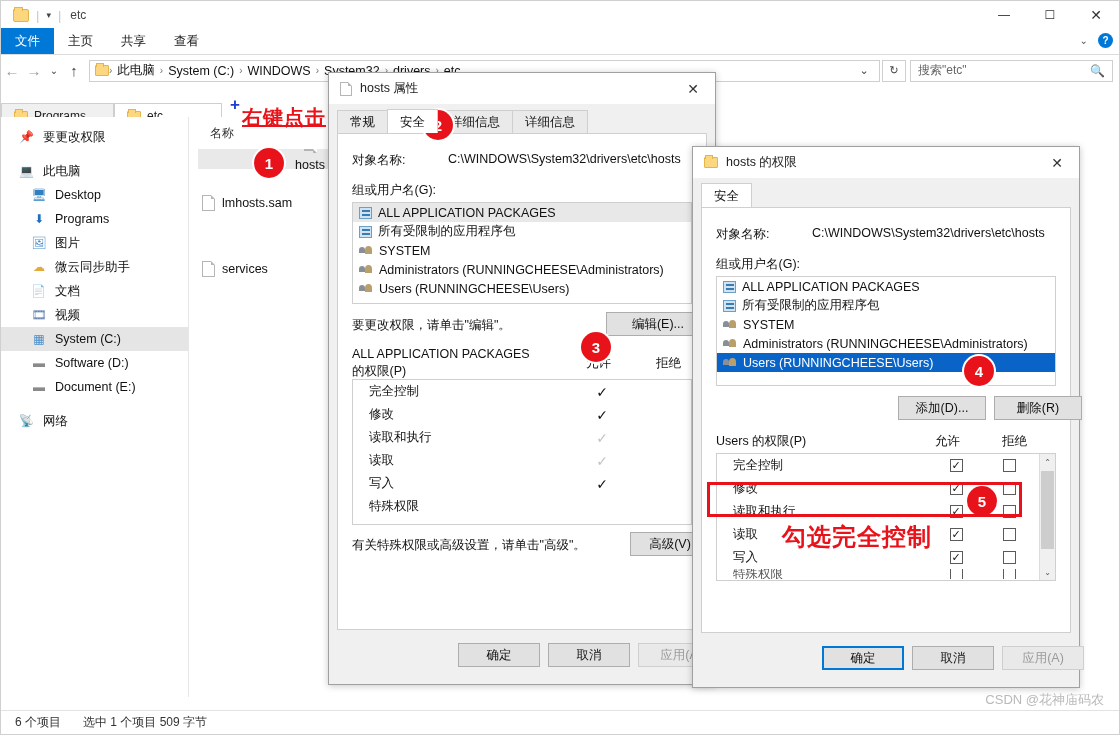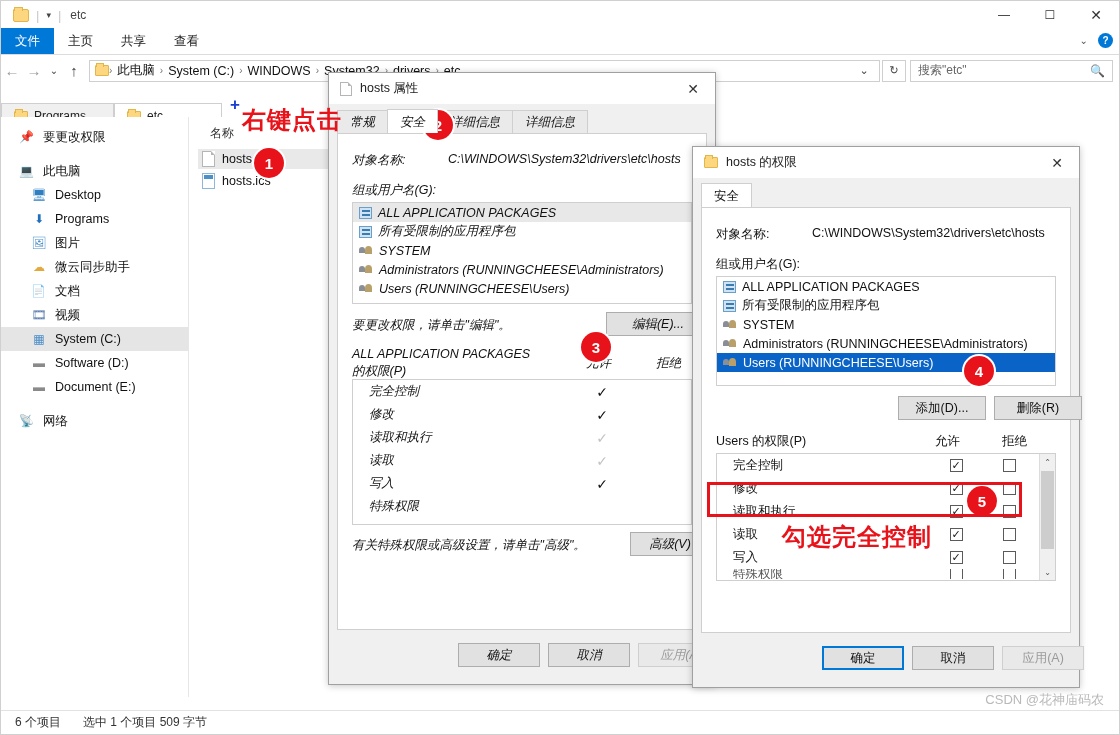--- a/index.html
+++ b/index.html
@@ -75,21 +75,21 @@
   .sb-item.indent { padding-left:30px; }
   .sb-item.selected { background:#e5e5e5; }
   .sb-gap { height:10px; }
   .sb-ico { width:16px; height:16px; display:flex; align-items:center; justify-content:center; font-size:12px; }
 
   
   .filelist { position:absolute; left:189px; top:116px; width:540px; height:580px; background:#fff; }
   .col-head { position:absolute; left:20px; top:8px; font-size:12px; color:#333; }
   .frow { position:absolute; left:8px; height:20px; display:flex; align-items:center; gap:7px;
           font-size:12.5px; color:#111; padding-left:4px; width:220px;}
-  .frow.sel { background:#e9e9e9; }
+  .frow.sel { background:#e9e9e9;flex-direction:column; }
   .fico { width:13px; height:16px; background:#fff; border:1px solid #b5b5b5; position:relative; }
   .fico:after { content:""; position:absolute; right:-1px; top:-1px; border-width:0 4px 4px 0;
                 border-style:solid; border-color:#fff #fff #b5b5b5 #b5b5b5; }
   .fico.ics { background:#fff; border:1px solid #8fb8d8; }
   .fico.ics:after { display:none; }
   .fico.ics:before { content:""; position:absolute; left:1px; top:1px; right:1px; height:4px; background:#4a90c9; }
 
   
   .statusbar { position:absolute; left:0; bottom:0; width:1118px; height:24px; background:#fff;
                border-top:1px solid #e2e2e2; display:flex; align-items:center; padding-left:14px;
@@ -270,39 +270,43 @@
         <span>网络</span>
       </div>
     </div>
 
     <div class="filelist">
       <div class="col-head">名称</div>
       <div class="frow sel" style="top:32px;">
         <span class="fico"></span>
         <span>hosts</span>
       </div>
-      <div class="frow" style="top:54px;">
-        <span class="fico ics"></span>
-        <span>hosts.ics</span>
+      <div class="frow" style="top:76px;">
+        <span class="fico"></span>
+        <span>lmhosts.sam</span>
+      </div>
+      <div class="frow" style="top:142px;">
+        <span class="fico"></span>
+        <span>services</span>
       </div>
     </div>
 
     <div class="statusbar">
       <span>6 个项目</span>
       <span>选中 1 个项目  509 字节</span>
     </div>
   </div>
 
   <div class="dlg" style="left:328px; top:72px; width:388px; height:613px;">
     <div class="dlg-title">
       <span class="fico" style="width:12px;height:14px;"></span>
       <span class="t">hosts 属性</span>
       <span class="dlg-close">✕</span>
     </div>
-    <div class="dlg-body" style="position:absolute; left:0; top:31px; right:0; bottom:0;font-style:italic;">
+    <div class="dlg-body" style="position:absolute; left:0; top:31px; right:0; bottom:0;">
       <div class="tabstrip" style="margin-top:5px;">
         <div class="dtab">常规</div>
         <div class="dtab active">安全</div>
         <div class="dtab">详细信息</div>
         <div class="dtab">详细信息</div>
       </div>
       <div class="tabpage" style="position:absolute; left:8px; top:29px; right:8px; bottom:54px;">
 
         <div style="position:absolute; left:14px; top:18px;" class="lbl">对象名称:</div>
         <div style="position:absolute; left:110px; top:18px;" class="lbl">C:\WINDOWS\System32\drivers\etc\hosts</div>
@@ -496,21 +500,21 @@
         </div>
       </div>
 
       <div class="btn default" style="position:absolute; left:129px; bottom:17px; width:82px; height:24px;">确定</div>
       <div class="btn" style="position:absolute; left:219px; bottom:17px; width:82px; height:24px;">取消</div>
       <div class="btn disabled" style="position:absolute; left:309px; bottom:17px; width:82px; height:24px;">应用(A)</div>
     </div>
   </div>
 
   <div class="bluecross" style="left:230px; top:95px;">+</div>
-  <div class="redtext" style="left:242px; top:104px; font-size:24px; letter-spacing:1px;">右键点击</div>
+  <div class="redtext" style="left:242px; top:104px; font-size:20px; letter-spacing:1px;text-decoration:underline;">右键点击</div>
 
   <div class="badge" style="left:254px; top:148px;">1</div>
   <div class="badge" style="left:423px; top:110px;">2</div>
   <div class="badge" style="left:581px; top:332px;">3</div>
   <div class="badge" style="left:964px; top:356px;">4</div>
   <div class="badge" style="left:967px; top:486px;">5</div>
 
   <div class="redbox" style="left:707px; top:482px; width:315px; height:35px;"></div>
 
   <div class="redtext" style="left:782px; top:521px; font-size:24px; letter-spacing:1px;">勾选完全控制</div>

